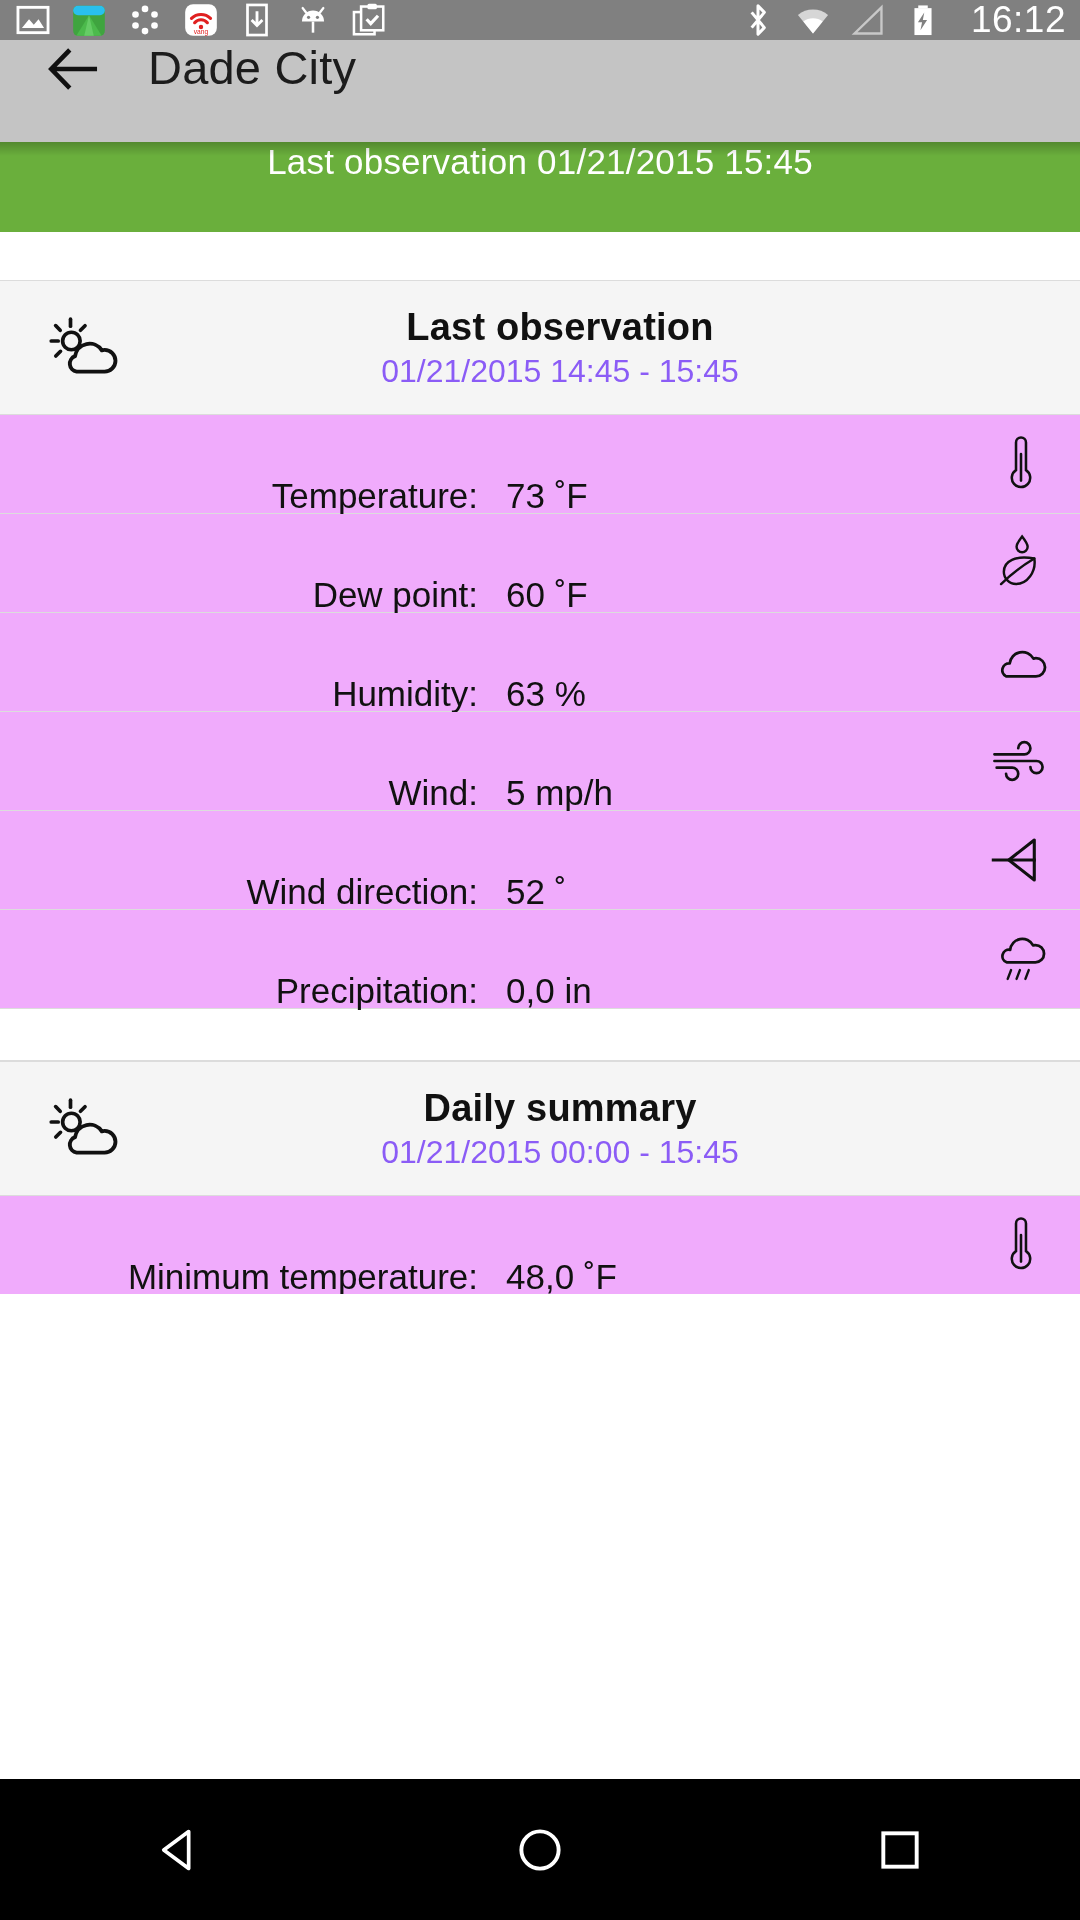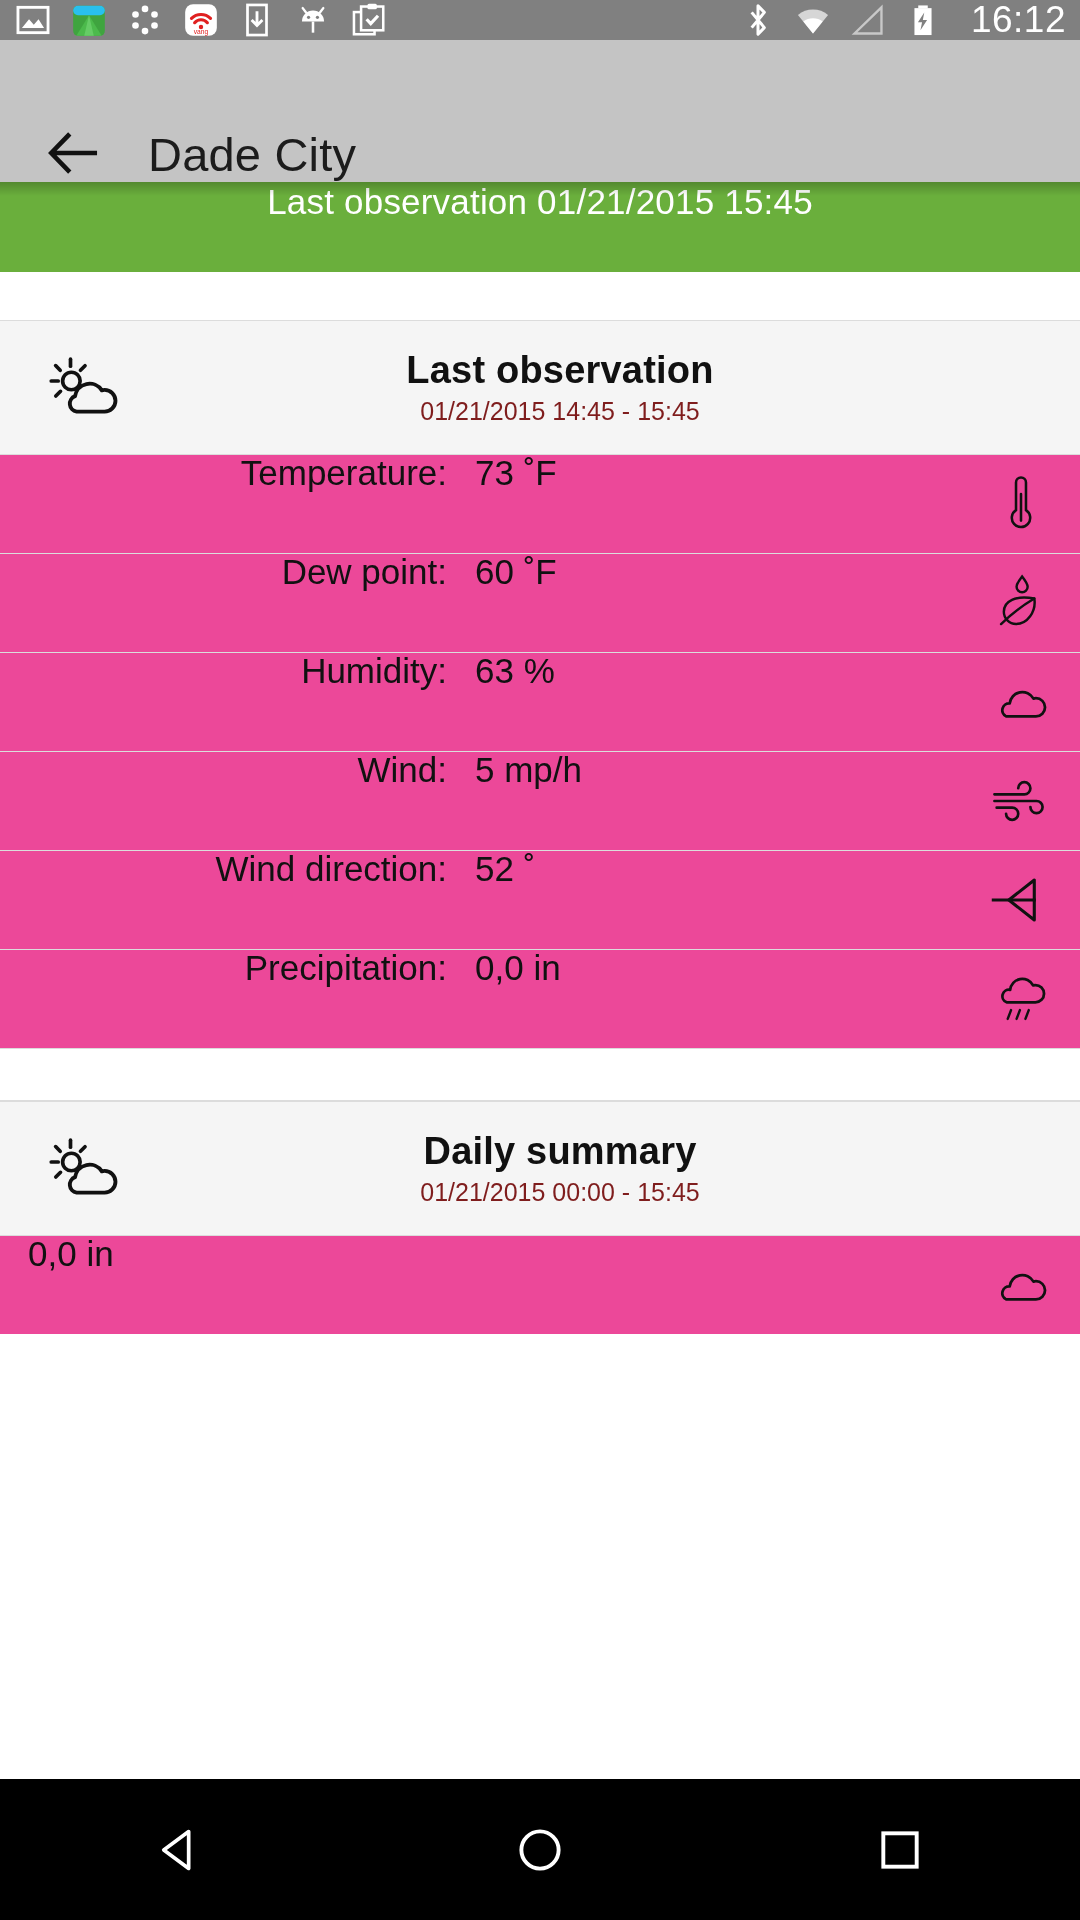--- a/index.html
+++ b/index.html
@@ -28,24 +28,24 @@
     font-size:37px;
     font-weight:400;
     letter-spacing:0.5px;
     margin-left:12px;
     line-height:1;
     padding-bottom:2px;
   }
 
   
   .appbar {
-    height:142px;
+    height:102px;
     background:#c4c4c4;
     display:flex;
-    align-items:flex-end;
+    align-items:flex-start;
     padding-left:44px;
   }
   .back-btn { width:58px; height:58px; display:block; flex:0 0 auto; }
   .app-title {
     font-size:47px;
     color:#1c1c1c;
     font-weight:400;
     margin-left:46px;
     letter-spacing:0.2px;
   }
@@ -99,34 +99,35 @@
     padding-left:40px;
   }
   .section-title {
     font-size:38px;
     font-weight:bold;
     color:#111111;
     letter-spacing:0.2px;
     line-height:1.15;
   }
   .section-sub {
-    font-size:25px;
-    color:#7f1d1d;
+    font-size:32px;
+    color:#8b5cf6;
     margin-top:5px;
     line-height:1.1;
   }
 
   
   .row {
     height:99px;
     border-bottom:1px solid #dcdcdc;
     display:flex;
-    align-items:flex-start;
-    position:relative;
-    background:#ec4899;
+    align-items:flex-end;
+    position:relative;
+    background:#f0abfc;
+    padding-left:31px;
   }
   .row-label {
     width:447px;
     text-align:right;
     font-size:35px;
     color:#111111;
     line-height:1;
   }
   .row-value {
     margin-left:28px;
@@ -336,20 +337,28 @@
       <circle cx="14.5" cy="16" r="5" fill="none" stroke="#111" stroke-width="2.1"></circle>
       <path d="M17.5 33.5h16a6.2 6.2 0 0 0 0-12.4 5 5 0 0 0-1.6.25 8.4 8.4 0 0 0-15.3 3.3 4.6 4.6 0 0 0 .9 8.85z" fill="#f5f5f5" stroke="#111" stroke-width="2.2" stroke-linejoin="round"></path>
     </svg>
     <div class="section-titles">
       <div class="section-title">Daily summary</div>
       <div class="section-sub">01/21/2015 00:00 - 15:45</div>
     </div>
   </div>
 
 
+  <div class="row">
+    <div class="row-label">Minimum temperature:</div>
+    <div class="row-value">48,0 ˚F</div>
+    <svg class="row-icon" viewBox="0 0 40 56">
+      <path d="M15.5 8.5a4.5 4.5 0 0 1 9 0v25a8.3 8.3 0 1 1-9 0z" fill="none" stroke="#111" stroke-width="2.3"></path>
+      <path d="M20 19v24" stroke="#111" stroke-width="2.3" stroke-linecap="round"></path>
+    </svg>
+  </div>
 
   <div class="row">
     <div class="row-value">0,0 in</div>
     <svg class="row-icon" viewBox="0 0 56 40">
       <path d="M14.5 33h27a8.2 8.2 0 0 0 0-16.4 7 7 0 0 0-2.2.35A11.5 11.5 0 0 0 17.8 21.3 6.2 6.2 0 0 0 14.5 33z" fill="none" stroke="#111" stroke-width="2.5" stroke-linejoin="round"></path>
     </svg>
   </div>
 
 </div>
 

